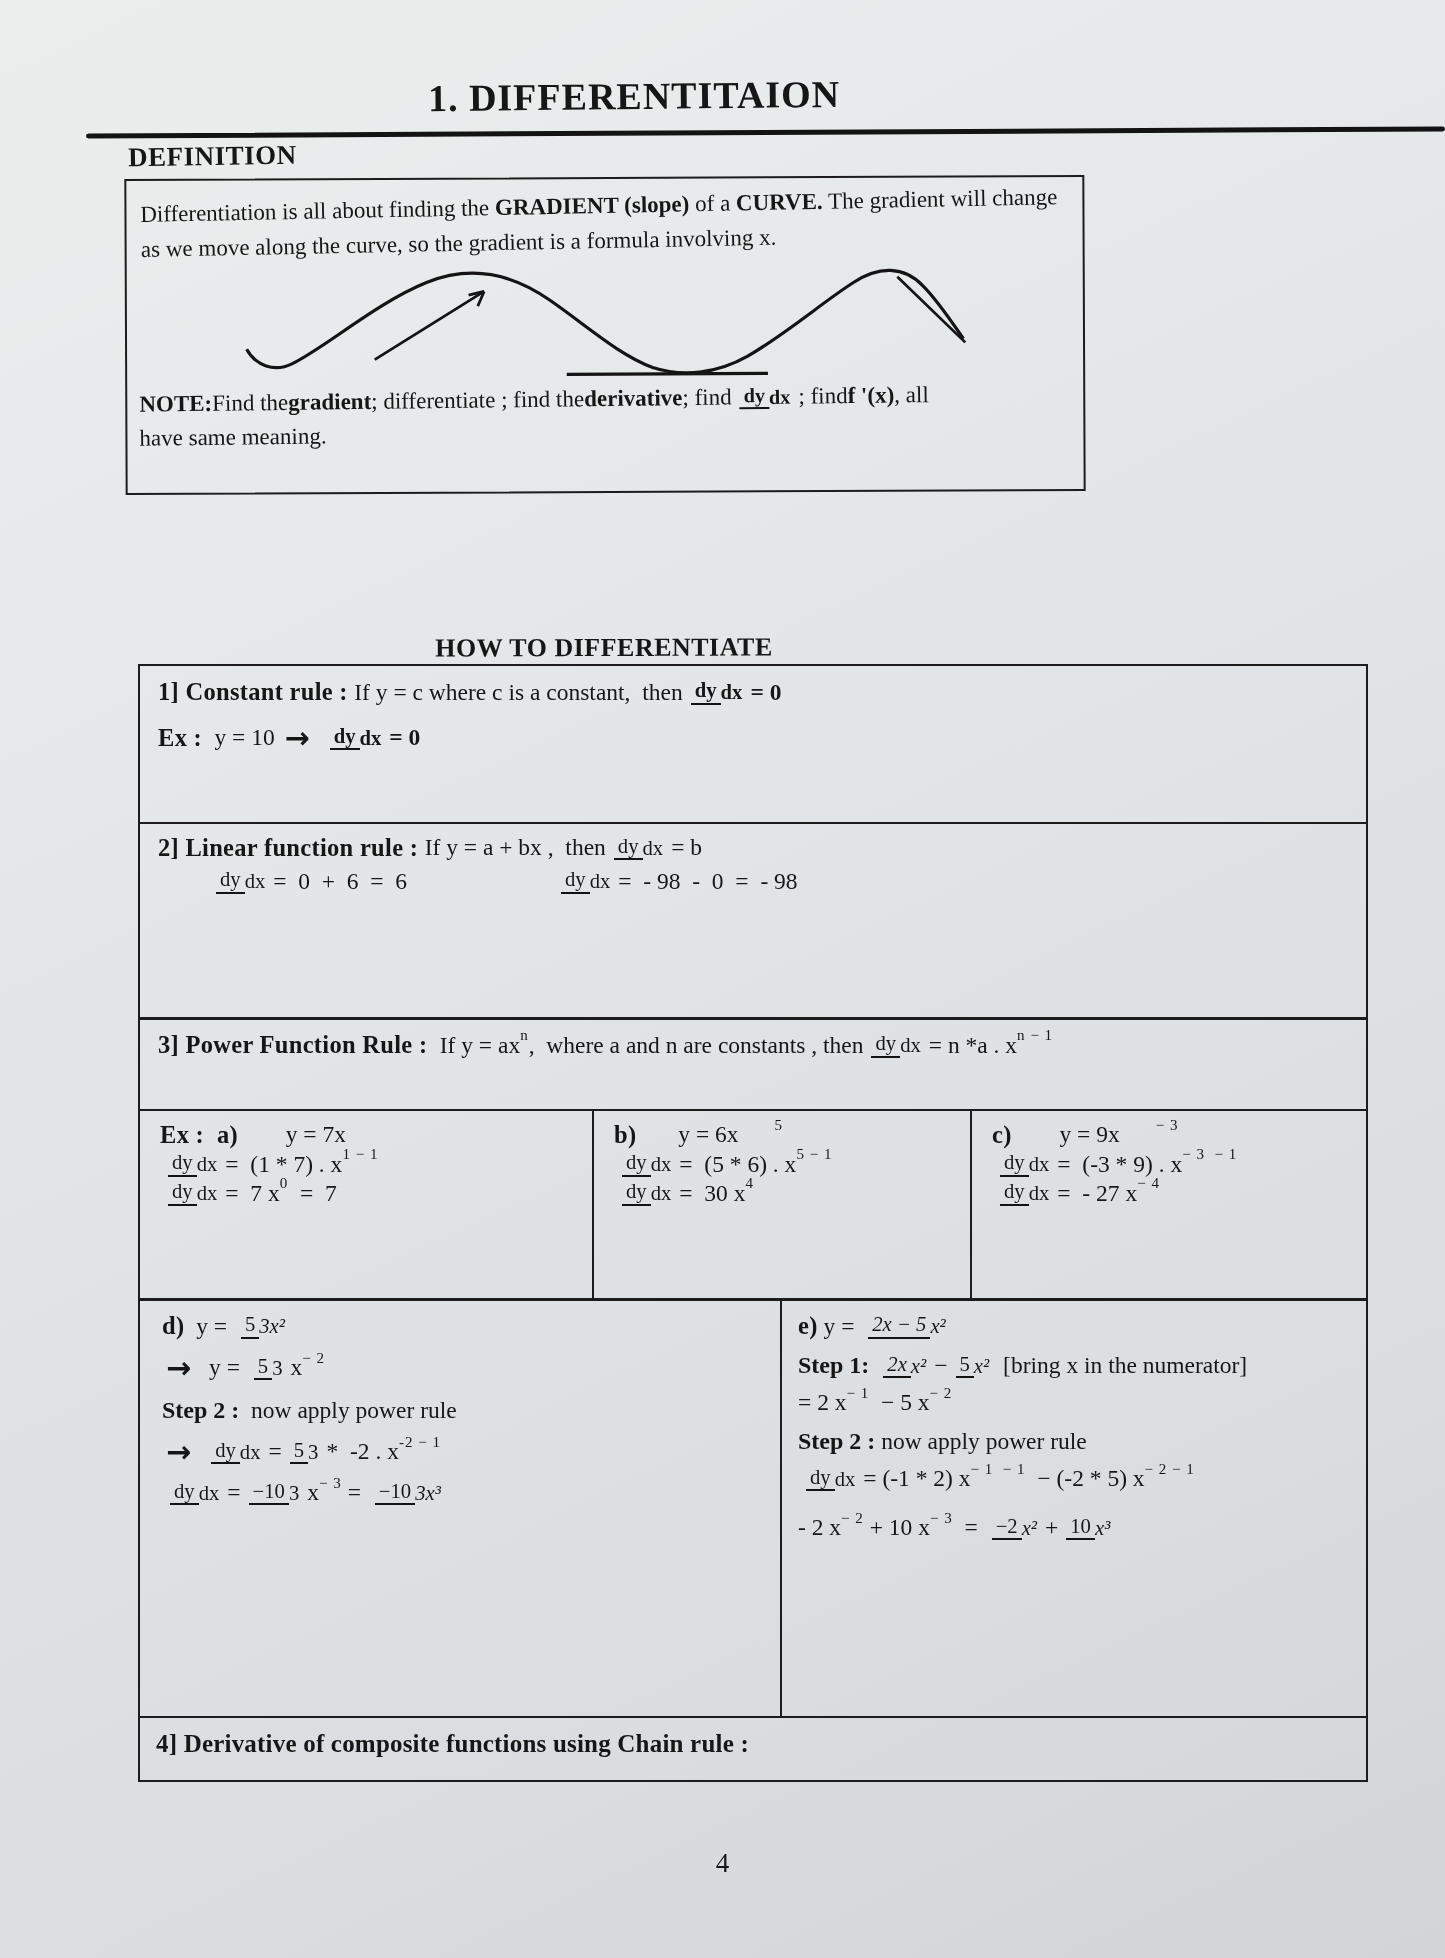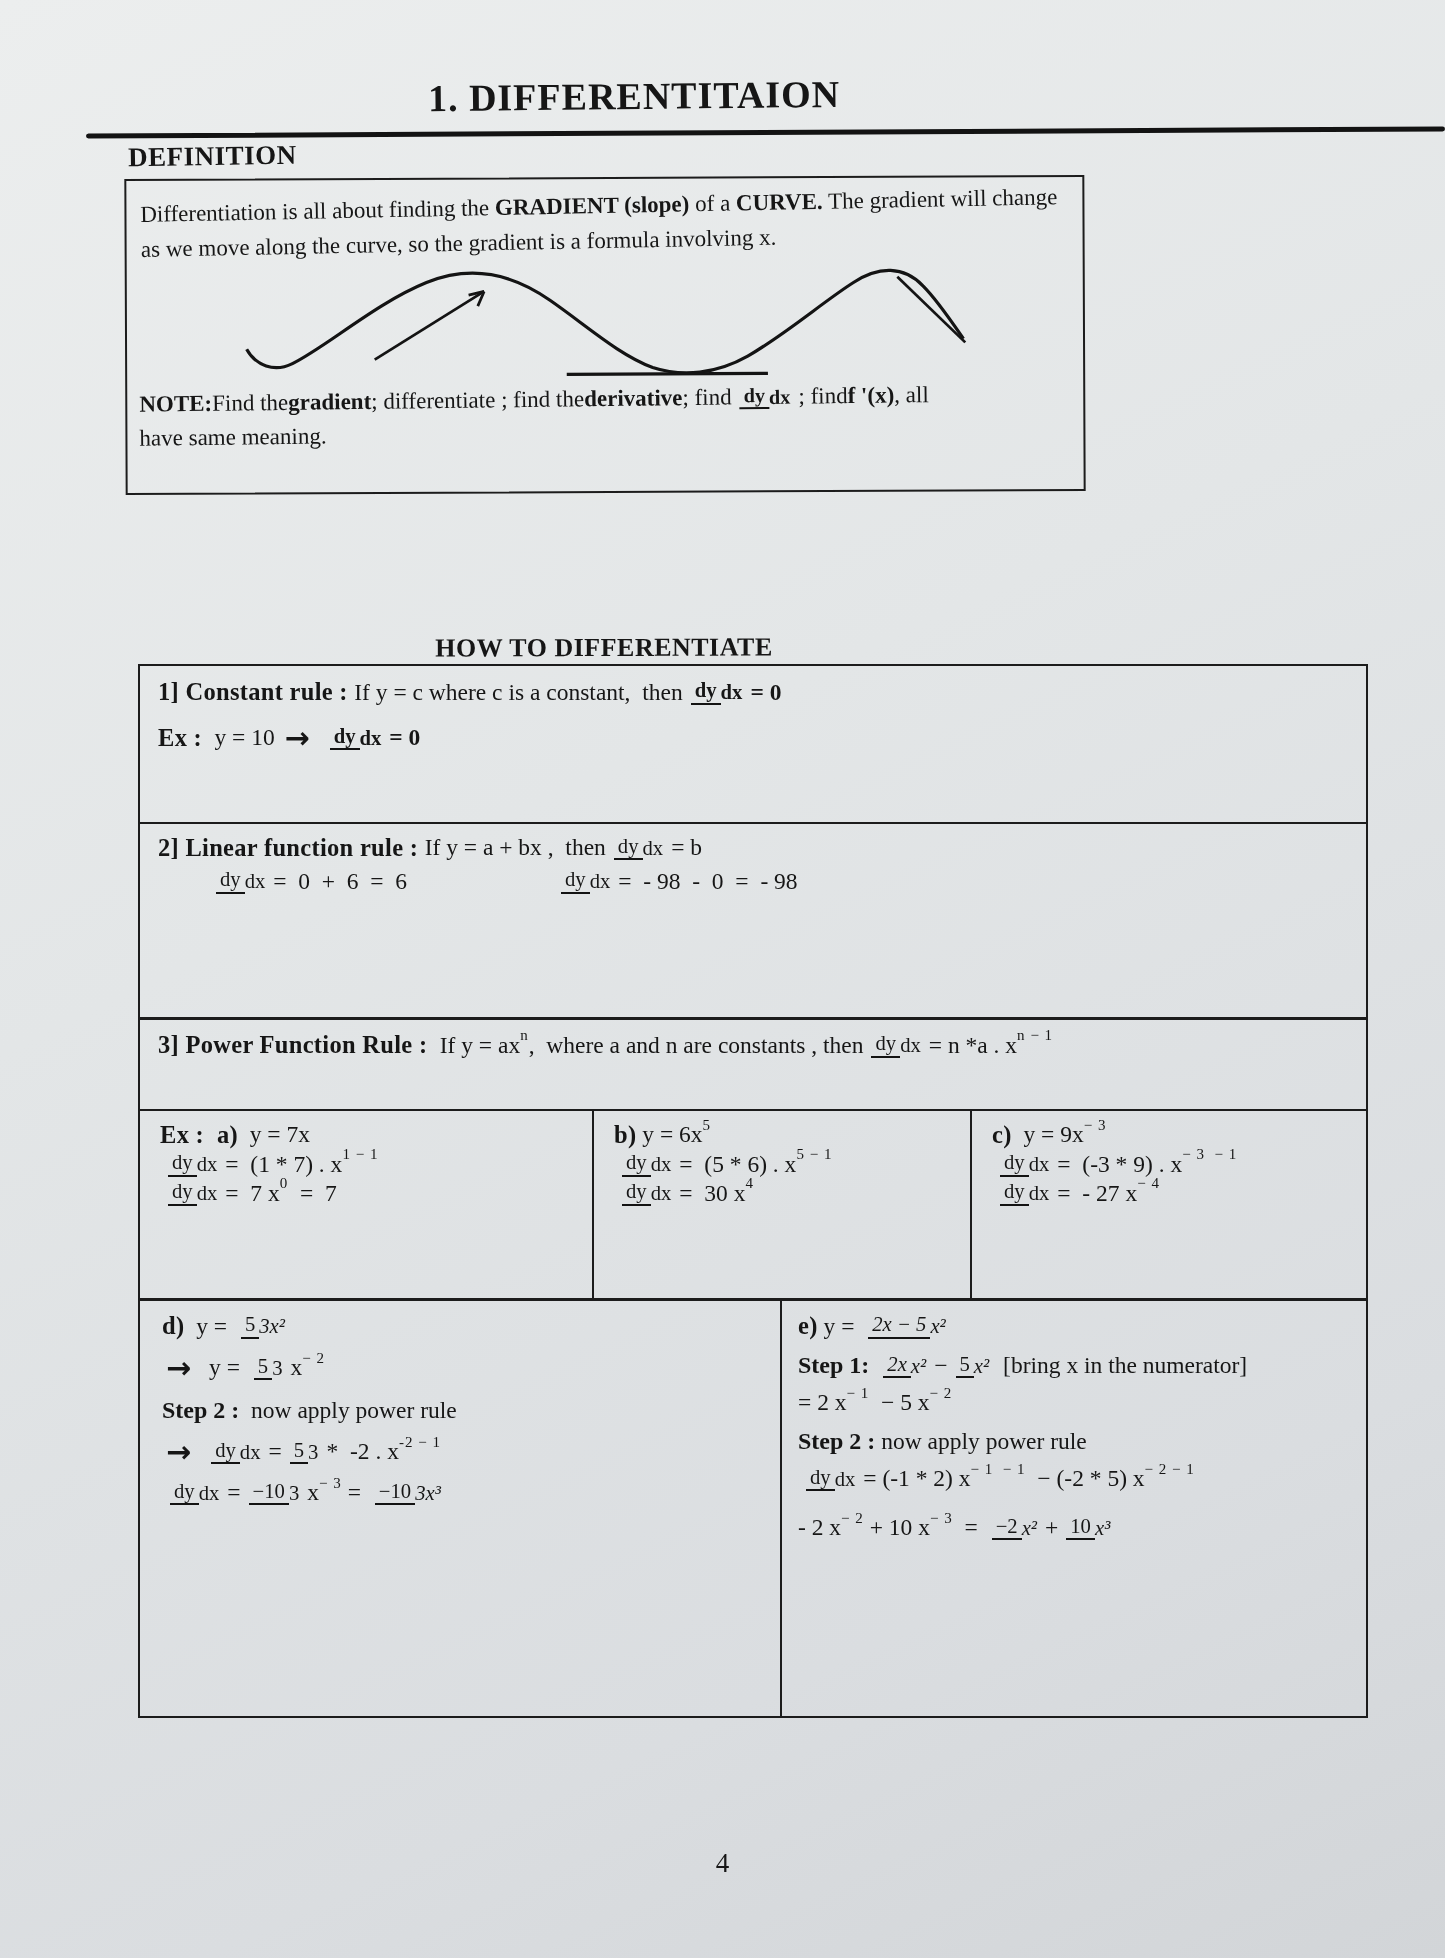--- a/index.html
+++ b/index.html
@@ -46,21 +46,21 @@
   .r2 .or{width:118px;font-weight:bold;font-size:24.5px;}
   .r2 .l3{margin:6px 0 0 68px;}
   .r2 .g3{width:345px;display:inline-flex;align-items:center;}
   
   .r3{height:94px;}
   .r3 .l1{margin:12px 0 0 18px;}
   
   .rabc{height:192px;display:grid;grid-template-columns:452px 378px 1fr;}
   .rabc .col{padding:8px 0 0 20px;}
   .rabc .col+.col{border-left:2.5px solid #1c1c1c;}
-  .rabc .hline{margin:17px 0 0 0;}
+  .rabc .hline{margin:17px 0 0 0;gap:36px;}
   .rabc .line{margin-top:2px;}
   
   .rde{height:420px;display:grid;grid-template-columns:640px 1fr;}
   .rde .col{padding:10px 6px 0 22px;}
   .rde .col+.col{border-left:2.5px solid #1c1c1c;padding-left:16px;}
   .rde .hline{margin-top:2px;}
   .step{margin-top:12px;}
   .step b{font-size:24px;}
   .rde .w{margin-top:10px;}
   
@@ -282,17 +282,20 @@
           <span> + 10 x</span>
           <span class="sup">− 3</span>
           <span>  = </span>
           <span class="frac"><span class="num">−2</span><span class="den it">x²</span></span>
           <span>+</span>
           <span class="frac"><span class="num">10</span><span class="den it">x³</span></span>
         </div>
       </div>
     </section>
 
+    <section class="rulebox r4">
+      <div class="l1">4] Derivative of composite functions using Chain rule :</div>
+    </section>
 
   </div>
 
   <div class="pageno">4</div>
 </div>
 
 </body></html>

